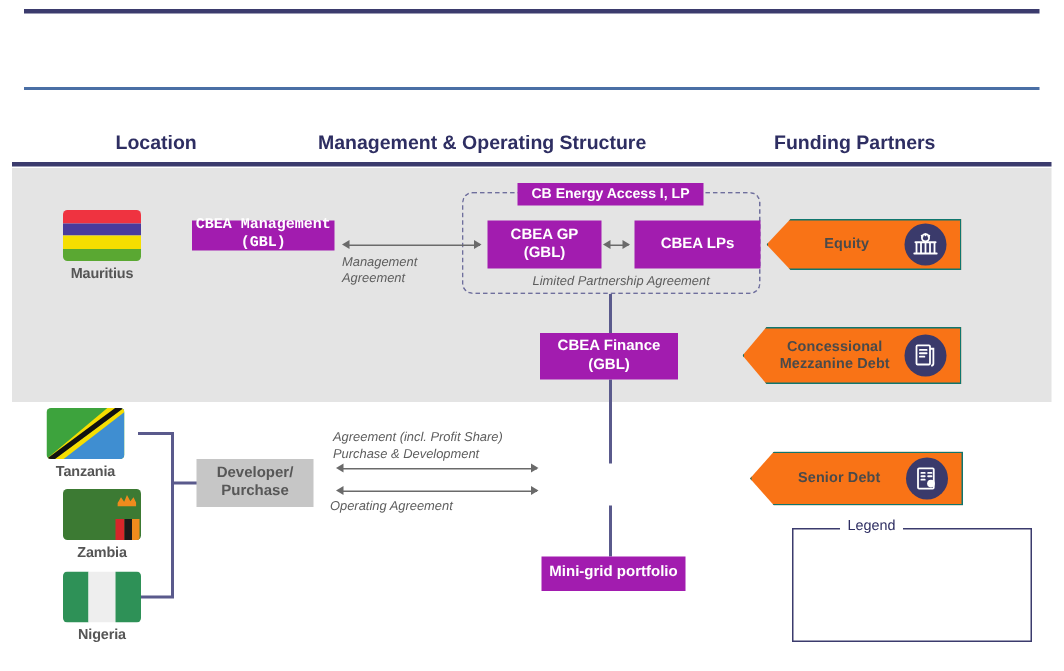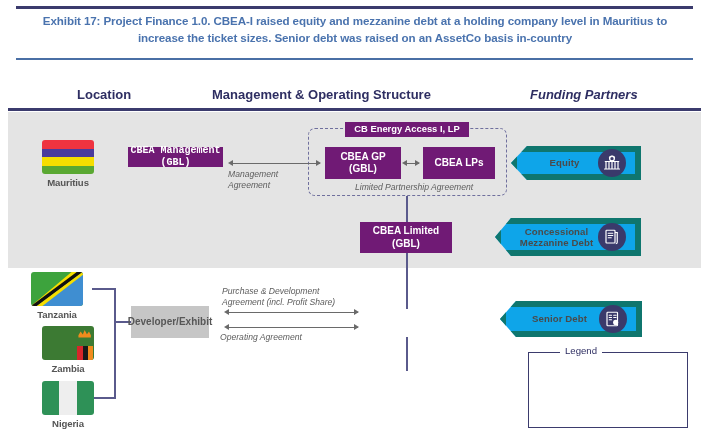--- a/index.html
+++ b/index.html
@@ -22,30 +22,30 @@
     letter-spacing:-0.1px;
   }
 
   
   .colhead{
     position:absolute;color:#2e2e62;font-weight:bold;font-size:13px;
     white-space:nowrap;
   }
   #ch-location{left:77px;top:87px;}
   #ch-mos{left:212px;top:87px;}
-  #ch-funding{left:530px;top:87px;font-style:italic;}
+  #ch-funding{left:516px;top:87px;}
 
   .rule-cols{position:absolute;left:8px;top:108px;width:693px;height:3px;background:#3b3b6d;}
 
   
   .band{position:absolute;left:8px;top:112px;width:693px;height:156px;background:#e4e4e4;}
 
   
   .navybox{
-    position:absolute;background:#701a75;color:#ffffff;
+    position:absolute;background:#a21caf;color:#ffffff;
     font-weight:bold;font-size:10px;line-height:12.5px;
     display:flex;align-items:center;justify-content:center;
     text-align:left;box-sizing:border-box;z-index:6;
   }
   .greybox{
     position:absolute;background:#c6c6c6;color:#575757;
     font-weight:bold;font-size:10px;line-height:12.5px;
     display:flex;align-items:center;justify-content:center;
     text-align:center;box-sizing:border-box;z-index:6;
   }
@@ -86,21 +86,21 @@
   .zm-o{position:absolute;right:2%;bottom:0;width:10%;height:42%;background:#f08b1d;}
   .zm-e{position:absolute;right:6%;top:12%;width:24%;height:22%;background:#f08b1d;
         clip-path:polygon(0 70%,18% 20%,35% 60%,50% 0,68% 55%,85% 18%,100% 70%,100% 100%,0 100%);}
 
   .ng-l{position:absolute;left:0;top:0;width:33.4%;height:100%;background:#2e9157;}
   .ng-m{position:absolute;left:33.4%;top:0;width:33.2%;height:100%;background:#eeeeee;}
   .ng-r{position:absolute;left:66.6%;top:0;width:33.4%;height:100%;background:#2e9157;}
 
   
   .chev{
-    position:absolute;border:6px solid #0f766e;background:#0ea5e9;
+    position:absolute;border:1px solid #0f766e;background:#f97316;
     box-sizing:border-box;z-index:7;
     clip-path:polygon(16px 0,100% 0,100% 100%,16px 100%,0 50%);
     display:flex;align-items:center;
   }
   .chev-label{
     color:#4a4a4a;font-weight:bold;font-size:9.6px;line-height:11.5px;
     text-align:center;flex:1;padding-left:14px;letter-spacing:0.1px;
   }
   .chev-icon{
     width:28px;height:28px;border-radius:50%;background:#3a3a6b;
@@ -131,21 +131,20 @@
     width:0;height:0;border-top:3px solid transparent;border-bottom:3px solid transparent;}
   .lg-arr::before{left:-4px;border-right:5px solid #3b3b6d;}
   .lg-arr::after{right:-4px;border-left:5px solid #3b3b6d;}
 </style>
 </head>
 <body>
 
 <div id="root">
 
   <div class="rule-top"></div>
-  <div class="title">Exhibit 17: Project Finance 1.0. CBEA-I raised equity and mezzanine debt at a holding company level in Mauritius to increase the ticket sizes. Senior debt was raised on an AssetCo basis in-country</div>
   <div class="rule-bot"></div>
 
   <div class="colhead" id="ch-location">Location</div>
   <div class="colhead" id="ch-mos">Management &amp; Operating Structure</div>
   <div class="colhead" id="ch-funding">Funding Partners</div>
   <div class="rule-cols"></div>
 
   <div class="band"></div>
 
   <div class="flagwrap" style="left:40px;top:140px;">
@@ -165,53 +164,54 @@
   <div class="navybox" style="left:128px;top:147px;width:95px;height:20px;flex-direction:column;font-family:Liberation Mono, monospace;">
     <span>CBEA Management</span>
     <span>(GBL)</span>
   </div>
 
   <div class="navybox" style="left:325px;top:147px;width:76px;height:32px;flex-direction:column;">
     <span>CBEA GP</span>
     <span>(GBL)</span>
   </div>
 
-  <div class="navybox" style="left:423px;top:147px;width:72px;height:32px;">CBEA LPs</div>
+  <div class="navybox" style="left:423px;top:147px;width:84px;height:32px;">CBEA LPs</div>
 
   <div class="arrowline" style="left:232px;top:163px;width:88px;"></div>
   <div class="ahead l" style="left:228px;top:160px;"></div>
   <div class="ahead r" style="left:316px;top:160px;"></div>
   <div class="cap" style="left:228px;top:169px;width:96px;">
     <div>Management</div>
     <div>Agreement</div>
   </div>
 
   <div class="arrowline" style="left:406px;top:163px;width:13px;"></div>
   <div class="ahead l" style="left:402px;top:160px;"></div>
   <div class="ahead r" style="left:415px;top:160px;"></div>
 
   <div class="vline" style="left:406px;top:196px;height:26px;"></div>
   <div class="vline" style="left:406px;top:253px;height:56px;"></div>
   <div class="vline" style="left:406px;top:337px;height:34px;"></div>
 
   <div class="navybox" style="left:360px;top:222px;width:92px;height:31px;flex-direction:column;">
-    <span>CBEA Limited</span>
+    <span>CBEA Finance</span>
     <span>(GBL)</span>
   </div>
 
 
-
-  <div class="greybox" style="left:131px;top:306px;width:78px;height:32px;flex-direction:row;justify-content:center;">
+  <div class="navybox" style="left:361px;top:371px;width:96px;height:23px;">Mini-grid portfolio</div>
+
+  <div class="greybox" style="left:131px;top:306px;width:78px;height:32px;flex-direction:column;justify-content:center;">
     <span>Developer/</span>
-    <span>Exhibit</span>
+    <span>Purchase</span>
   </div>
 
   <div class="cap" style="left:222px;top:286px;width:150px;">
+    <div>Agreement (incl. Profit Share)</div>
     <div>Purchase &amp; Development</div>
-    <div>Agreement (incl. Profit Share)</div>
   </div>
   <div class="arrowline" style="left:228px;top:312px;width:130px;"></div>
   <div class="ahead l" style="left:224px;top:309px;"></div>
   <div class="ahead r" style="left:354px;top:309px;"></div>
 
   <div class="arrowline" style="left:228px;top:327px;width:130px;"></div>
   <div class="ahead l" style="left:224px;top:324px;"></div>
   <div class="ahead r" style="left:354px;top:324px;"></div>
   <div class="cap" style="left:220px;top:332px;width:120px;">Operating Agreement</div>
 

